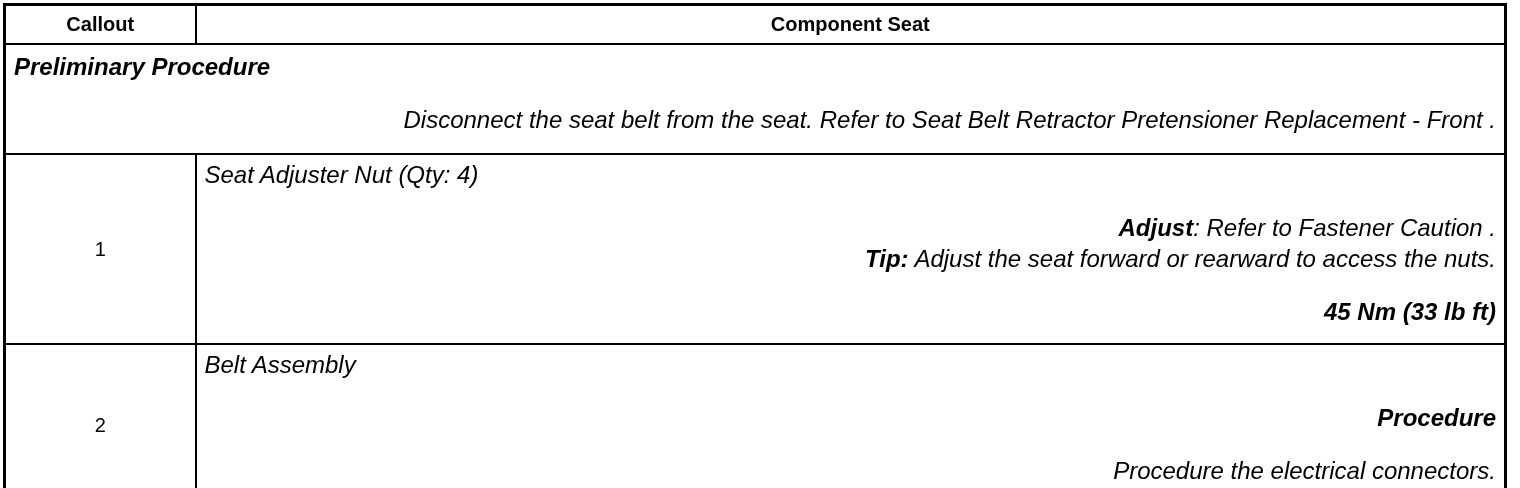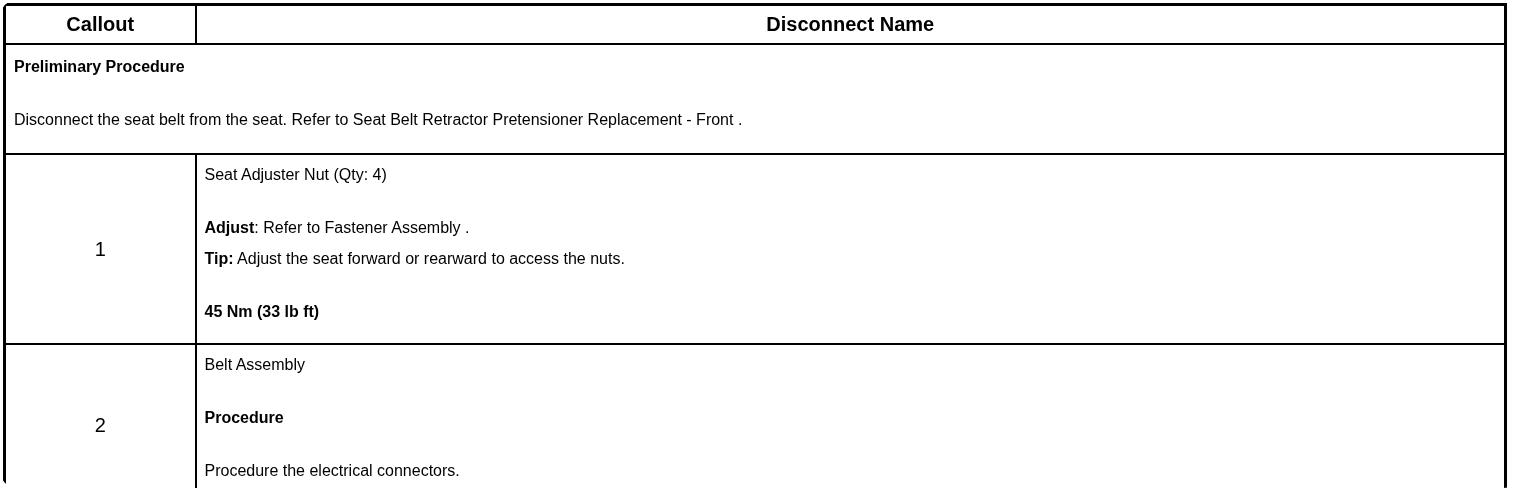--- a/index.html
+++ b/index.html
@@ -12,21 +12,20 @@
     height: 488px;
     font-family: "Liberation Sans", sans-serif;
     color: #000000;
   }
   .page {
     position: relative;
     width: 1520px;
     height: 488px;
     background: #ffffff;
     overflow: hidden;
-    border-radius: 17px;
   }
   table.callout-table {
     position: absolute;
     left: 3px;
     top: 3px;
     width: 1504px;
     border-collapse: collapse;
     table-layout: fixed;
     border: 3px solid #000000;
   }
@@ -55,57 +54,59 @@
   }
   .content-cell {
     vertical-align: top;
     padding: 4px 8px 8px 8px;
   }
   .row-1 .callout-cell, .row-1 .content-cell { height: 176px; margin-top: 45px; }
   .row-2 .callout-cell, .row-2 .content-cell { height: 148px; }
   .callout-table p {
     margin: 0;
     padding: 0;
-    font-size: 16px;
+    font-size: 24px;
     line-height: 31px;
+    font-style: italic;
   }
   .callout-table p + p {
     margin-top: 22px;
+    text-align: right;
   }
   .bold {
     font-weight: bold;
   }
 </style>
 </head>
 <body>
 
 <div class="page">
   <table class="callout-table">
     <colgroup>
       <col style="width:191px">
       <col>
     </colgroup>
     <tbody>
       <tr class="header-row">
         <th>Callout</th>
-        <th>Disconnect Name</th>
+        <th>Component Seat</th>
       </tr>
 
       <tr class="preliminary-row">
         <td class="preliminary-cell" colspan="2">
           <p class="bold">Preliminary Procedure</p>
           <p>Disconnect the seat belt from the seat. Refer to Seat Belt Retractor Pretensioner Replacement - Front .</p>
         </td>
       </tr>
 
       <tr class="row-1">
         <td class="callout-cell">1</td>
         <td class="content-cell">
           <p>Seat Adjuster Nut (Qty: 4)</p>
-          <p><span class="bold">Adjust</span><span>: Refer to Fastener Assembly .</span><br><span class="bold">Tip:</span><span> Adjust the seat forward or rearward to access the nuts.</span></p>
+          <p><span class="bold">Adjust</span><span>: Refer to Fastener Caution .</span><br><span class="bold">Tip:</span><span> Adjust the seat forward or rearward to access the nuts.</span></p>
           <p class="bold">45 Nm (33 lb ft)</p>
         </td>
       </tr>
 
       <tr class="row-2">
         <td class="callout-cell">2</td>
         <td class="content-cell">
           <p>Belt Assembly</p>
           <p class="bold">Procedure</p>
           <p>Procedure the electrical connectors.</p>

